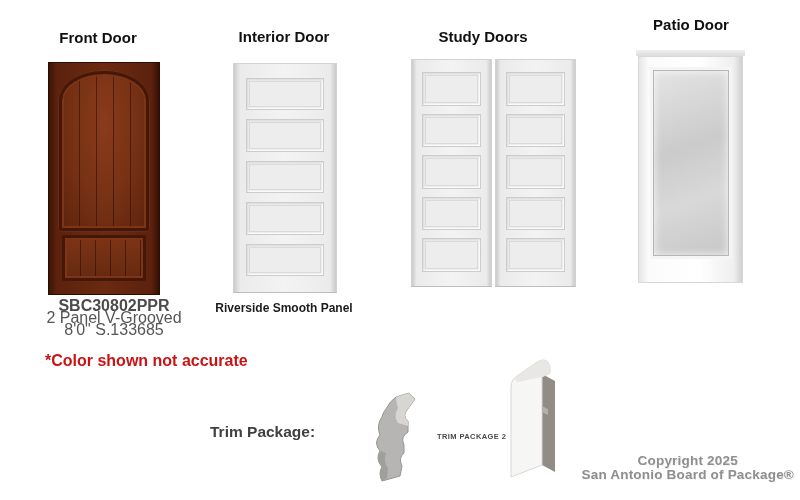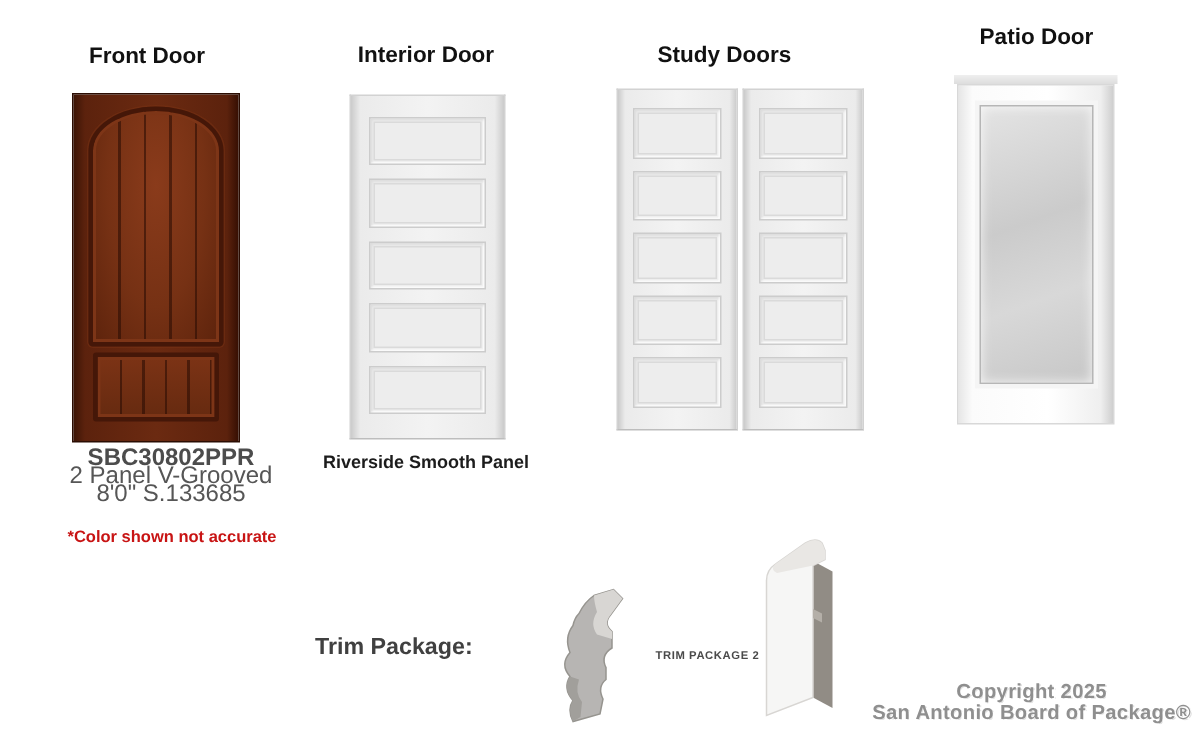--- a/index.html
+++ b/index.html
@@ -117,21 +117,21 @@
 <div class="canvas">
 
   <div class="title" style="left:98px; top:29px;">Front Door</div>
   <div class="front-door">
     <div class="fd-top"></div>
     <div class="fd-bottom"></div>
   </div>
   <div class="sub-caption bold" style="left:102px; top:297px;">SBC30802PPR</div>
   <div class="sub-caption" style="left:102px; top:309px;">2 Panel V-Grooved</div>
   <div class="sub-caption" style="left:102px; top:321px;">8'0" S.133685</div>
-  <div class="red-note" style="left:45px; top:352px; font-size:11px;">*Color shown not accurate</div>
+  <div class="red-note" style="left:45px; top:352px; font-size:16px;">*Color shown not accurate</div>
 
   <div class="title" style="left:284px; top:28px;">Interior Door</div>
   <div class="wdoor" style="left:233px; top:63px; width:104px; height:230px;">
     <div class="wpanel"></div>
     <div class="wpanel"></div>
     <div class="wpanel"></div>
     <div class="wpanel"></div>
     <div class="wpanel"></div>
   </div>
   <div class="caption" style="left:284px; top:301px;">Riverside Smooth Panel</div>

